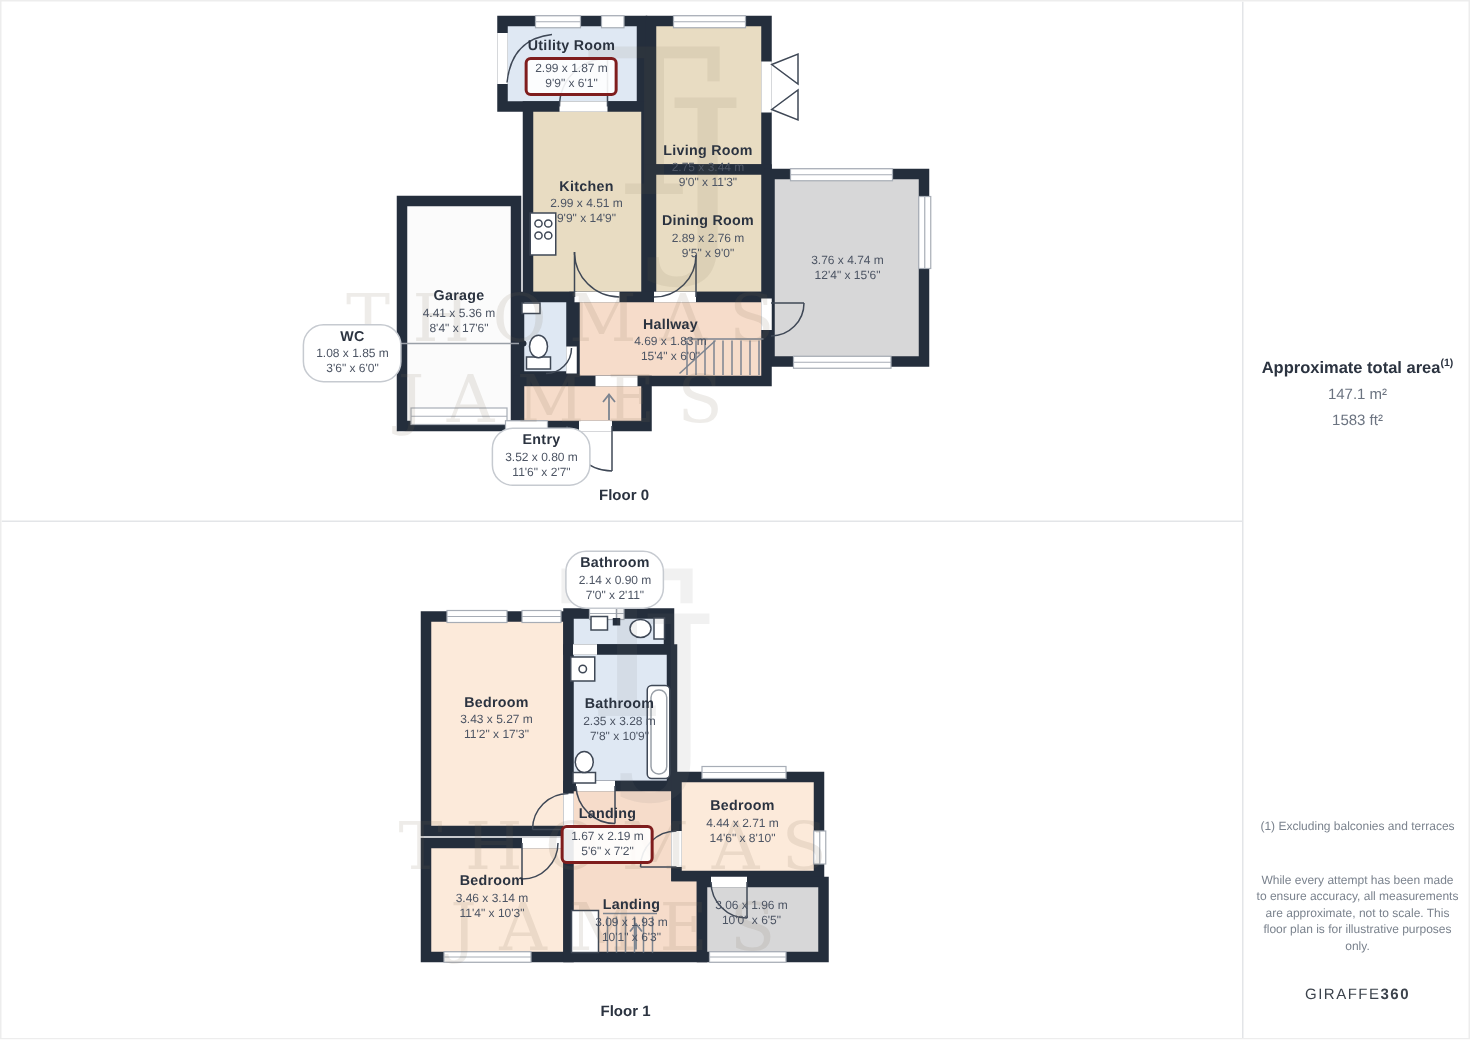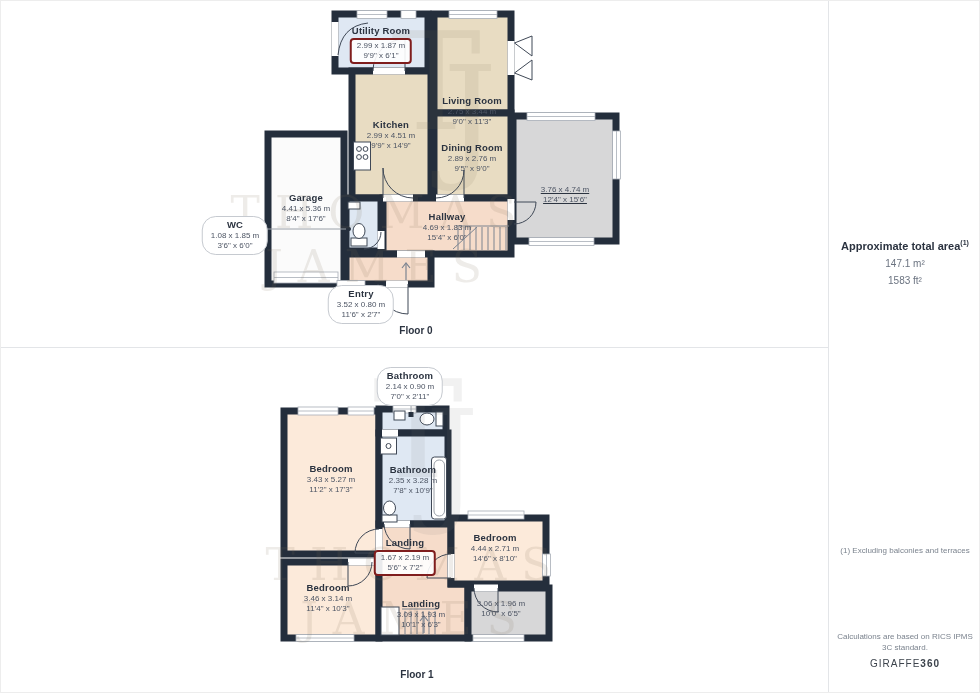--- a/index.html
+++ b/index.html
@@ -271,21 +271,21 @@
   </div>
 
   <div class="rlabel" style="left:471px;top:141px;">
     <div class="rname">Dining Room</div>
     <div class="rdims">
       <div>2.89 x 2.76 m</div>
       <div>9'5" x 9'0"</div>
     </div>
   </div>
 
-  <div class="rlabel" style="left:564px;top:184px;text-decoration:underline;">
+  <div class="rlabel" style="left:564px;top:168px;">
     <div class="rdims">
       <div>3.76 x 4.74 m</div>
       <div>12'4" x 15'6"</div>
     </div>
   </div>
 
   <div class="rlabel" style="left:305px;top:191px;">
     <div class="rname">Garage</div>
     <div class="rdims">
       <div>4.41 x 5.36 m</div>
@@ -389,20 +389,20 @@
 
   <div class="sidebar">
     <div class="area-block">
       <div class="area-title"><span>Approximate total area</span><sup>(1)</sup></div>
       <div class="area-val">147.1 m²</div>
       <div class="area-val">1583 ft²</div>
     </div>
 
     <div class="sb-note" style="top:544px;">(1) Excluding balconies and terraces</div>
 
-    <div class="sb-small" style="top:630px;">Calculations are based on RICS IPMS 3C standard.</div>
+    <div class="sb-small" style="top:580px;">While every attempt has been made to ensure accuracy, all measurements are approximate, not to scale. This floor plan is for illustrative purposes only.</div>
 
     <div class="giraffe" style="top:657px;">
       <span>GIRAFFE</span><span class="bold">360</span>
     </div>
   </div>
 
 </div>
 
 </body></html>

